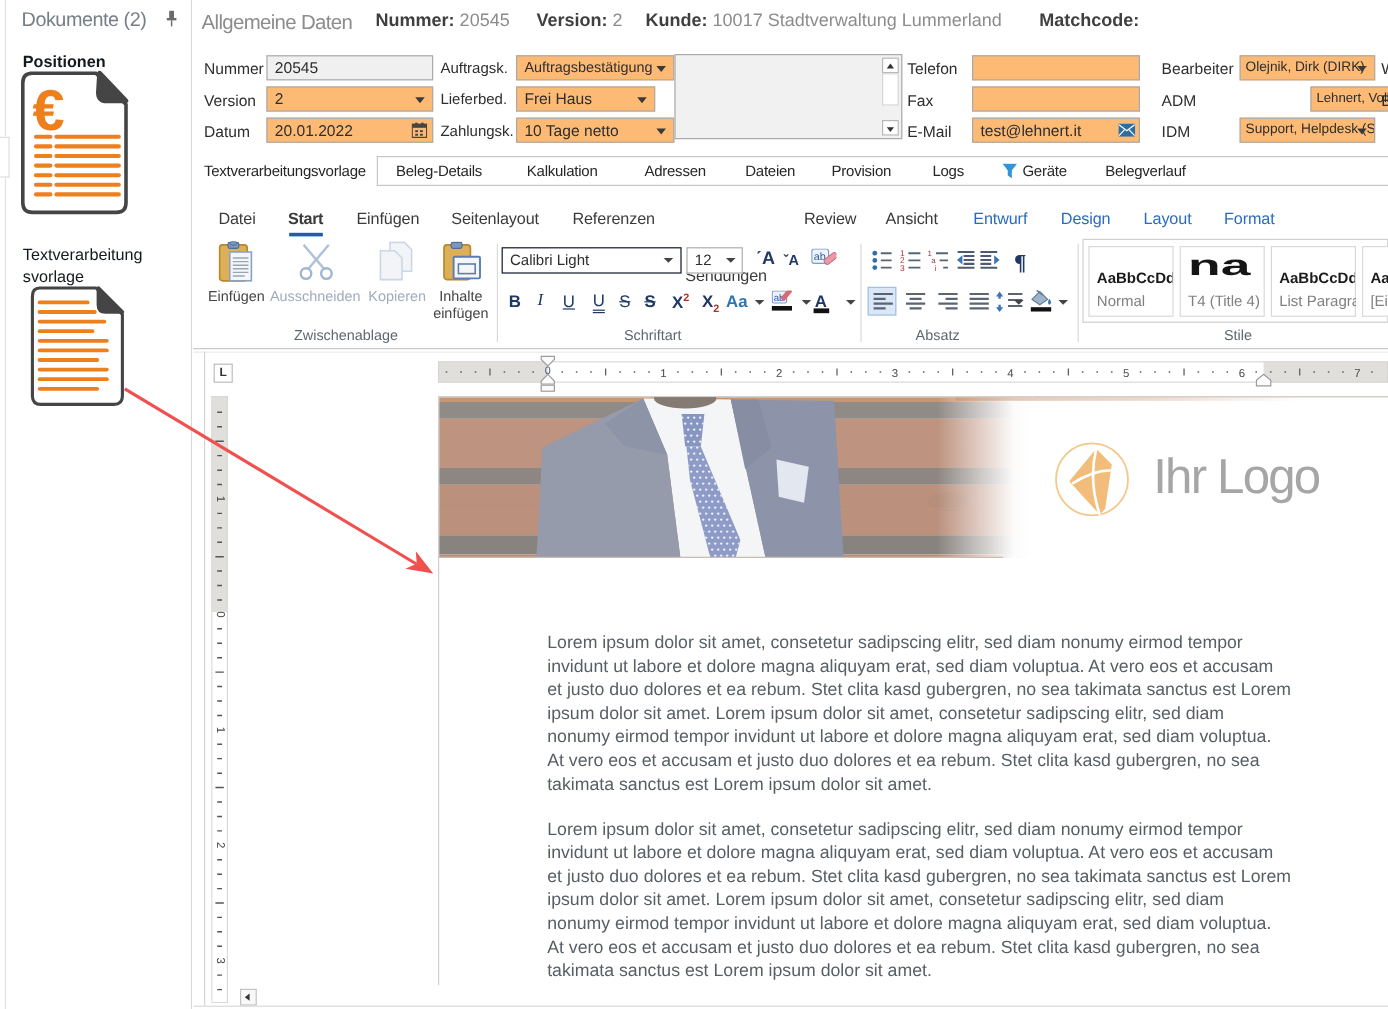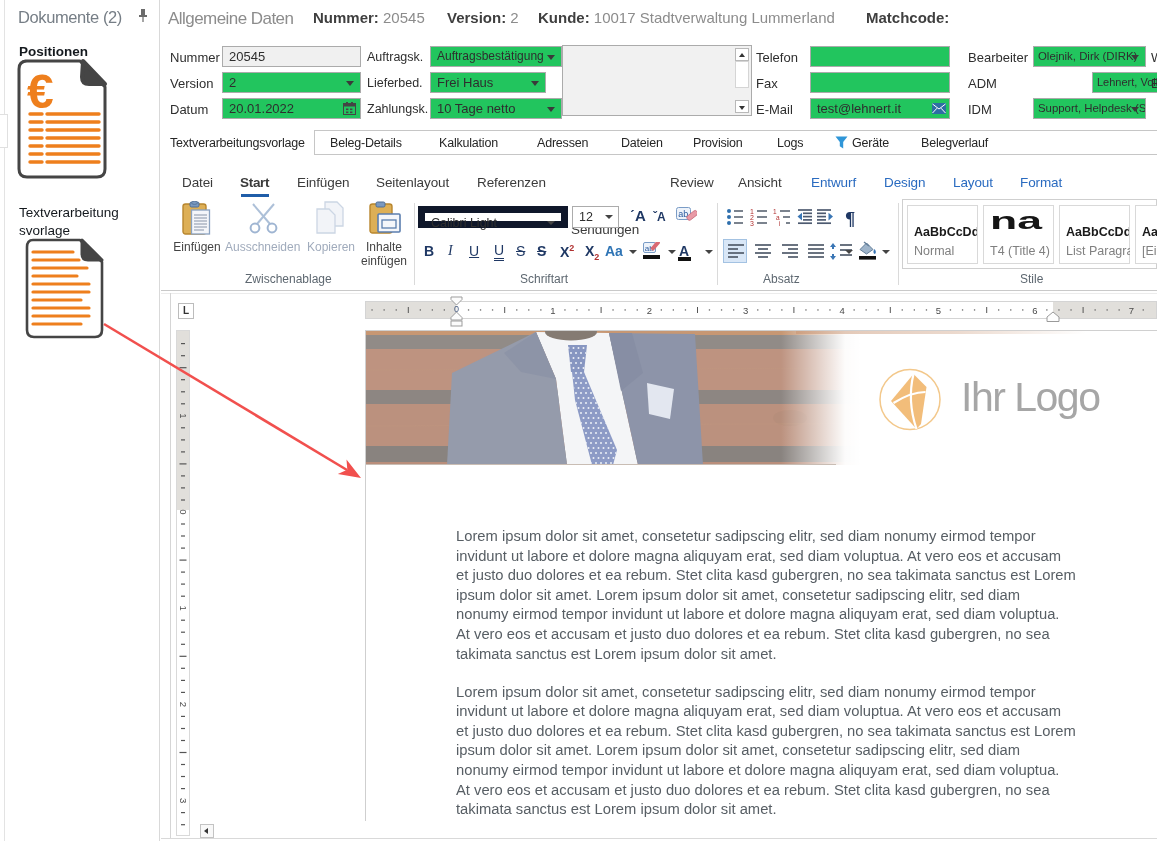--- a/index.html
+++ b/index.html
@@ -66,21 +66,21 @@
 </div>
 
 <div class="abs" style="left:168px;top:9px;font-size:17px;letter-spacing:-0.55px;color:#8c8c8c;">Allgemeine Daten</div>
 <div class="abs" style="left:313px;top:9px;font-size:15px;color:#3f3f3f;font-weight:bold;">Nummer: <span style="font-weight:normal;color:#8c8c8c;">20545</span></div>
 <div class="abs" style="left:447px;top:9px;font-size:15px;color:#3f3f3f;font-weight:bold;">Version: <span style="font-weight:normal;color:#8c8c8c;">2</span></div>
 <div class="abs" style="left:538px;top:9px;font-size:15px;color:#3f3f3f;font-weight:bold;">Kunde: <span style="font-weight:normal;color:#8c8c8c;">10017 Stadtverwaltung Lummerland</span></div>
 <div class="abs" style="left:866px;top:9px;font-size:15px;color:#3f3f3f;font-weight:bold;">Matchcode:</div>
 
 <style>
   .flabel { position:absolute; font-size:13px; color:#2e2e2e; }
-  .finput { position:absolute; height:21px; border:1px solid #ababab; background:#22c55e;
+  .finput { position:absolute; height:21px; border:1px solid #ababab; background:#fdba74;
             font-size:13px; color:#2e2e2e; line-height:19px; padding-left:6px; white-space:nowrap; overflow:hidden; }
   .fgray  { background:#f0f0f0; }
   .combo:after { content:""; position:absolute; right:6px; top:8px; width:0; height:0;
             border-left:4.5px solid transparent; border-right:4.5px solid transparent;
             border-top:5px solid #3a3a3a; }
 </style>
 <div class="flabel" style="left:170px;top:50px;">Nummer</div>
 <div class="flabel" style="left:170px;top:76px;">Version</div>
 <div class="flabel" style="left:170px;top:102px;">Datum</div>
 <div class="finput fgray" style="left:222px;top:46px;width:139px;">20545</div>
@@ -204,21 +204,21 @@
 <svg class="abs" style="left:369px;top:201px;" width="32" height="37" viewBox="0 0 32 37">
   <rect x="1" y="3" width="22" height="29" rx="2.5" fill="#ddaf56" stroke="#b8862e" stroke-width="1.4"></rect>
   <rect x="7" y="1" width="9" height="5" rx="1.5" fill="#7a99c0" stroke="#4e6e96" stroke-width="1"></rect>
   <rect x="9" y="13" width="22" height="18" rx="1" fill="#f4f6fa" stroke="#5b7eae" stroke-width="1.6"></rect>
   <rect x="13" y="19" width="14" height="8" fill="none" stroke="#5b7eae" stroke-width="1.3"></rect>
 </svg>
 <div class="rlbl" style="left:353px;width:62px;">Inhalte<br>einfügen</div>
 <div class="rgrp" style="left:245px;width:95px;">Zwischenablage</div>
 <div class="rsep" style="left:414px;"></div>
 
-<div class="abs" style="left:418px;top:206px;width:150px;height:22px;border:7px solid #0f172a;background:#fff;font-size:12.5px;color:#2e2e2e;line-height:20px;padding-left:6px;">Calibri Light
+<div class="abs" style="left:418px;top:206px;width:150px;height:22px;border:1px solid #0f172a;background:#fff;font-size:12.5px;color:#2e2e2e;line-height:20px;padding-left:6px;">Calibri Light
   <div class="dar" style="position:absolute;right:6px;top:8px;"></div></div>
 <div class="abs" style="left:572px;top:206px;width:47px;height:22px;border:1px solid #acacac;background:#fff;font-size:12.5px;color:#2e2e2e;line-height:20px;padding-left:6px;">12
   <div class="dar" style="position:absolute;right:5px;top:8px;"></div></div>
 <div class="abs" style="left:630px;top:207px;font-size:15px;font-weight:bold;color:#1f3864;">ˊA</div>
 <div class="abs" style="left:653px;top:210px;font-size:12px;font-weight:bold;color:#1f3864;">ˇA</div>
 <svg class="abs" style="left:676px;top:207px;" width="21" height="18" viewBox="0 0 21 18">
   <rect x="0.5" y="0.5" width="14" height="12" rx="2" fill="#eef3fa" stroke="#7a9cc6" stroke-width="1"></rect>
   <text x="2.2" y="10" font-size="9" fill="#2a5b9e" font-family="Liberation Sans">ab</text>
   <rect x="10" y="6" width="12" height="5" rx="2" transform="rotate(-38 16 8)" fill="#e89aa6" stroke="#c86a7a" stroke-width="0.8"></rect>
 </svg>

